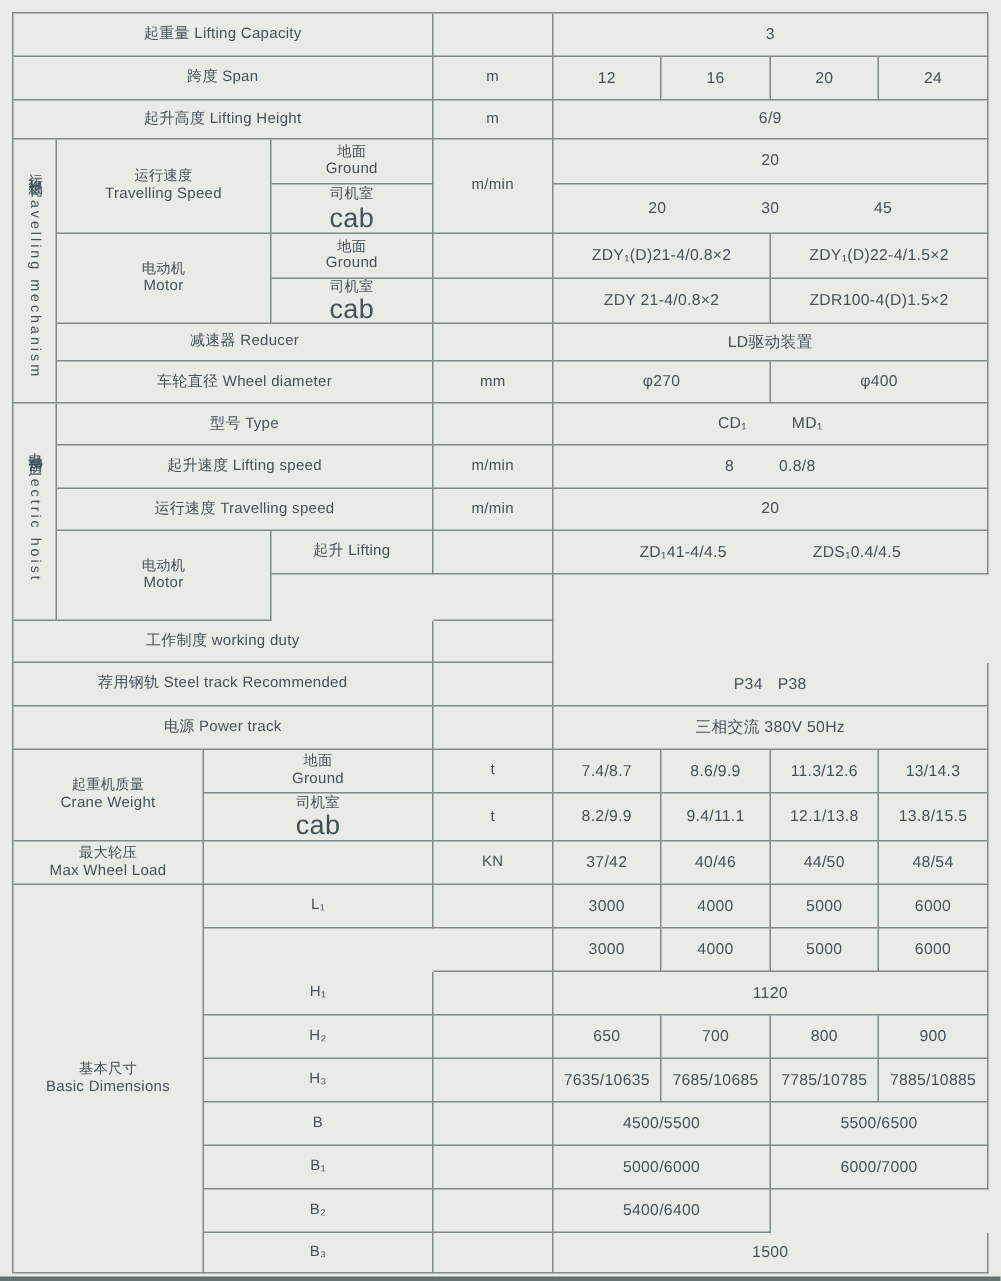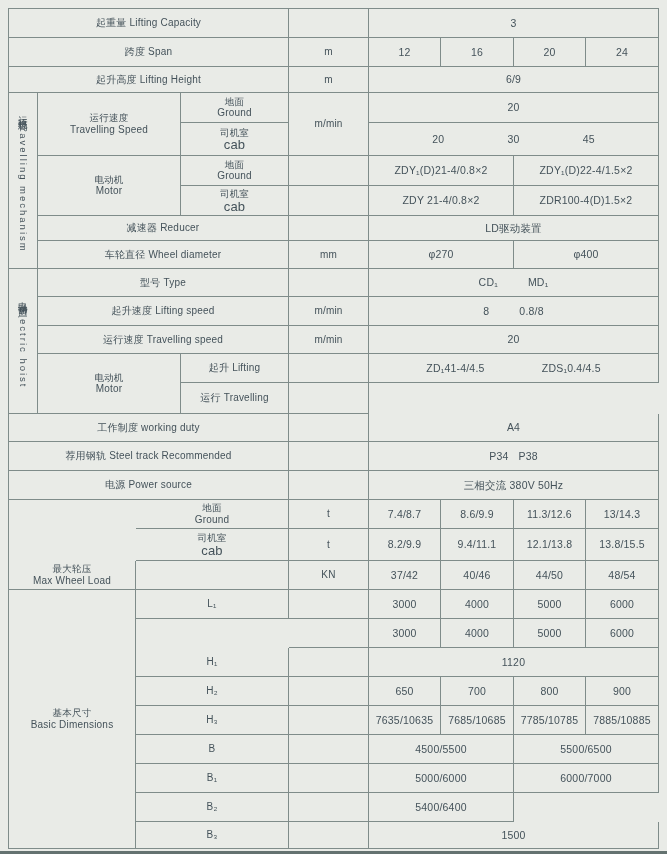--- a/index.html
+++ b/index.html
@@ -27,21 +27,21 @@
   }
   .two{flex-direction:column;}
   .v{font-size:10.5px;}
   .spread{justify-content:space-evenly;}
   .pair{gap:30px;}
   .pair-sm{gap:10px;}
   .vert span{
     writing-mode:vertical-rl;text-orientation:mixed;
     font-size:9.5px;letter-spacing:2px;white-space:nowrap;
   }
-  .cab{font-size:13px;line-height:1;}
+  .cab{font-size:18px;line-height:1;}
   .sm{font-size:9.5px;}
   #bottom-strip{
     position:absolute;left:0;right:0;bottom:0;height:3px;background:#647270;
   }
 </style>
 </head>
 <body>
 
 <div id="tbl">
 
@@ -140,38 +140,40 @@
     <span class="sm">电动机</span>
     <span>Motor</span>
   </div>
   <div class="c" style="grid-area:13/4/14/5">起升  Lifting</div>
   <div class="c" style="grid-area:13/5/14/6"></div>
   <div class="c v spread" style="grid-area:13/6/14/10">
     <span>ZD₁41-4/4.5</span>
     <span>ZDS₁0.4/4.5</span>
   </div>
 
-  <div class="c" style="grid-area:14/4/15/5">运行  Travelling</div>
   <div class="c" style="grid-area:14/5/15/6"></div>
 
   <div class="c" style="grid-area:15/1/16/5">工作制度  working  duty</div>
   <div class="c" style="grid-area:15/5/16/6"></div>
-  <div class="c v" style="grid-area:15/6/16/10">A4</div>
 
   <div class="c" style="grid-area:16/1/17/5">荐用钢轨  Steel track Recommended</div>
   <div class="c" style="grid-area:16/5/17/6"></div>
   <div class="c v pair-sm" style="grid-area:16/6/17/10">
     <span>P34</span>
     <span>P38</span>
   </div>
 
-  <div class="c" style="grid-area:17/1/18/5">电源  Power source</div>
+  <div class="c" style="grid-area:17/1/18/5">电源  Power track</div>
   <div class="c" style="grid-area:17/5/18/6"></div>
   <div class="c v" style="grid-area:17/6/18/10">三相交流   380V  50Hz</div>
 
+  <div class="c two" style="grid-area:18/1/20/3">
+    <span class="sm">起重机质量</span>
+    <span>Crane Weight</span>
+  </div>
   <div class="c two" style="grid-area:18/3/19/5">
     <span class="sm">地面</span>
     <span>Ground</span>
   </div>
   <div class="c" style="grid-area:18/5/19/6">t</div>
   <div class="c v" style="grid-area:18/6/19/7">7.4/8.7</div>
   <div class="c v" style="grid-area:18/7/19/8">8.6/9.9</div>
   <div class="c v" style="grid-area:18/8/19/9">11.3/12.6</div>
   <div class="c v" style="grid-area:18/9/19/10">13/14.3</div>
 

